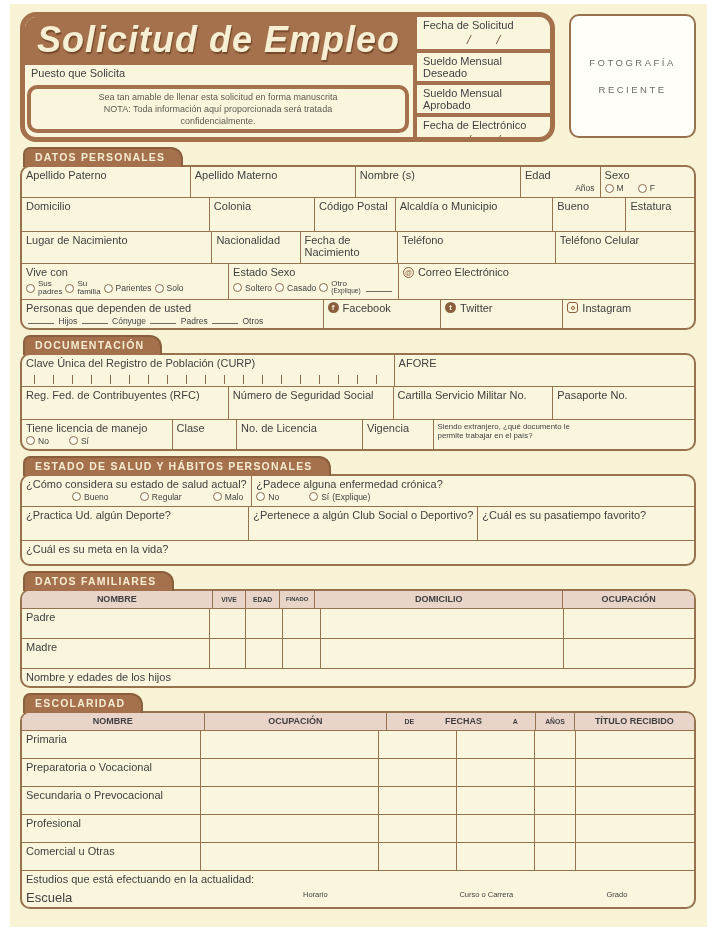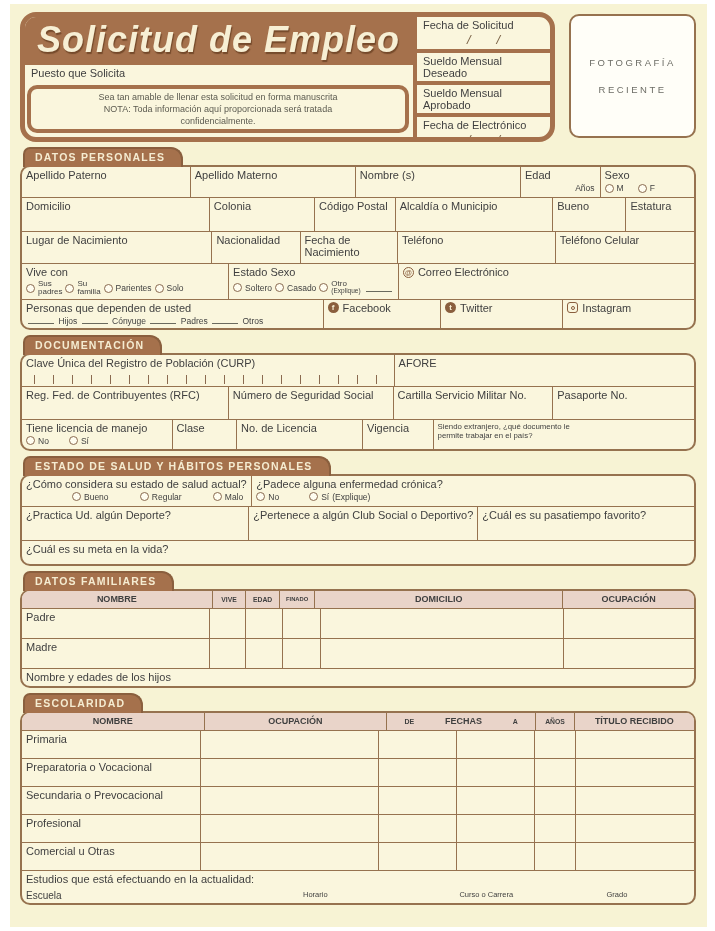--- a/index.html
+++ b/index.html
@@ -456,21 +456,21 @@
         <div class="cell" style="flex:0.35"></div>
         <div class="cell" style="flex:1.20"></div>
       </div>
 
       <div class="row" style="min-height:18px">
         <div class="cell first" style="flex:1">
           <span class="lbl">Estudios que está efectuando en la actualidad:</span>
         </div>
       </div>
       <div class="row" style="min-height:14px; border-top:none;">
-        <div class="cell first" style="flex:2.9; font-size:10px; border-left:none;">
+        <div class="cell first" style="flex:2.9; font-size:13px; border-left:none;">
           <span>Escuela</span>
         </div>
         <div class="cell" style="flex:1.6; font-size:7.5px; border-left:none;">
           <span>Horario</span>
         </div>
         <div class="cell" style="flex:1.5; font-size:7.5px; border-left:none;">
           <span>Curso o Carrera</span>
         </div>
         <div class="cell" style="flex:0.9; font-size:7.5px; border-left:none;">
           <span>Grado</span>

